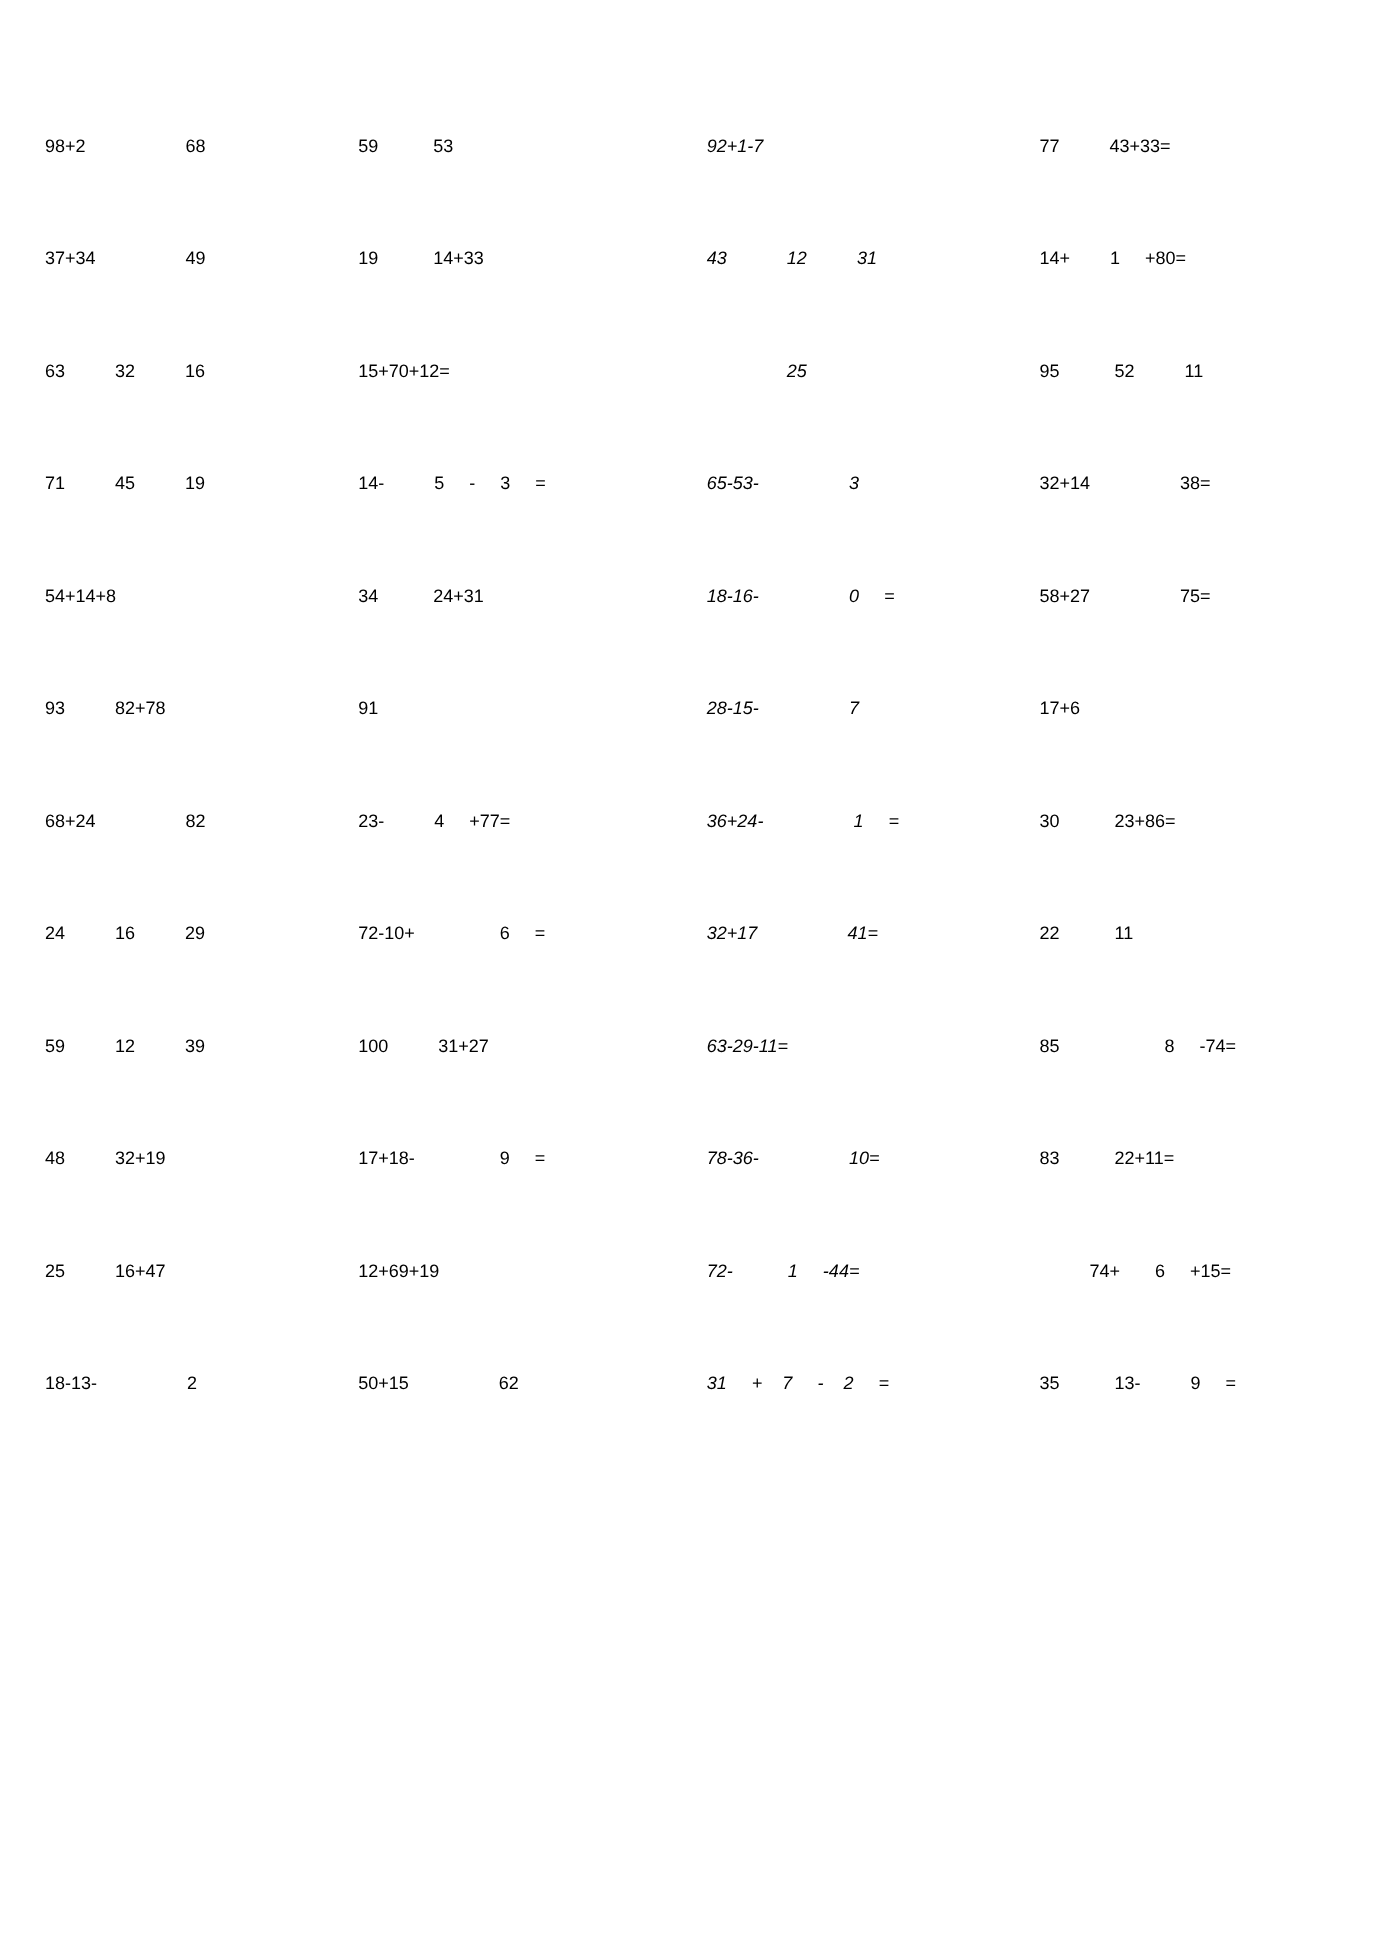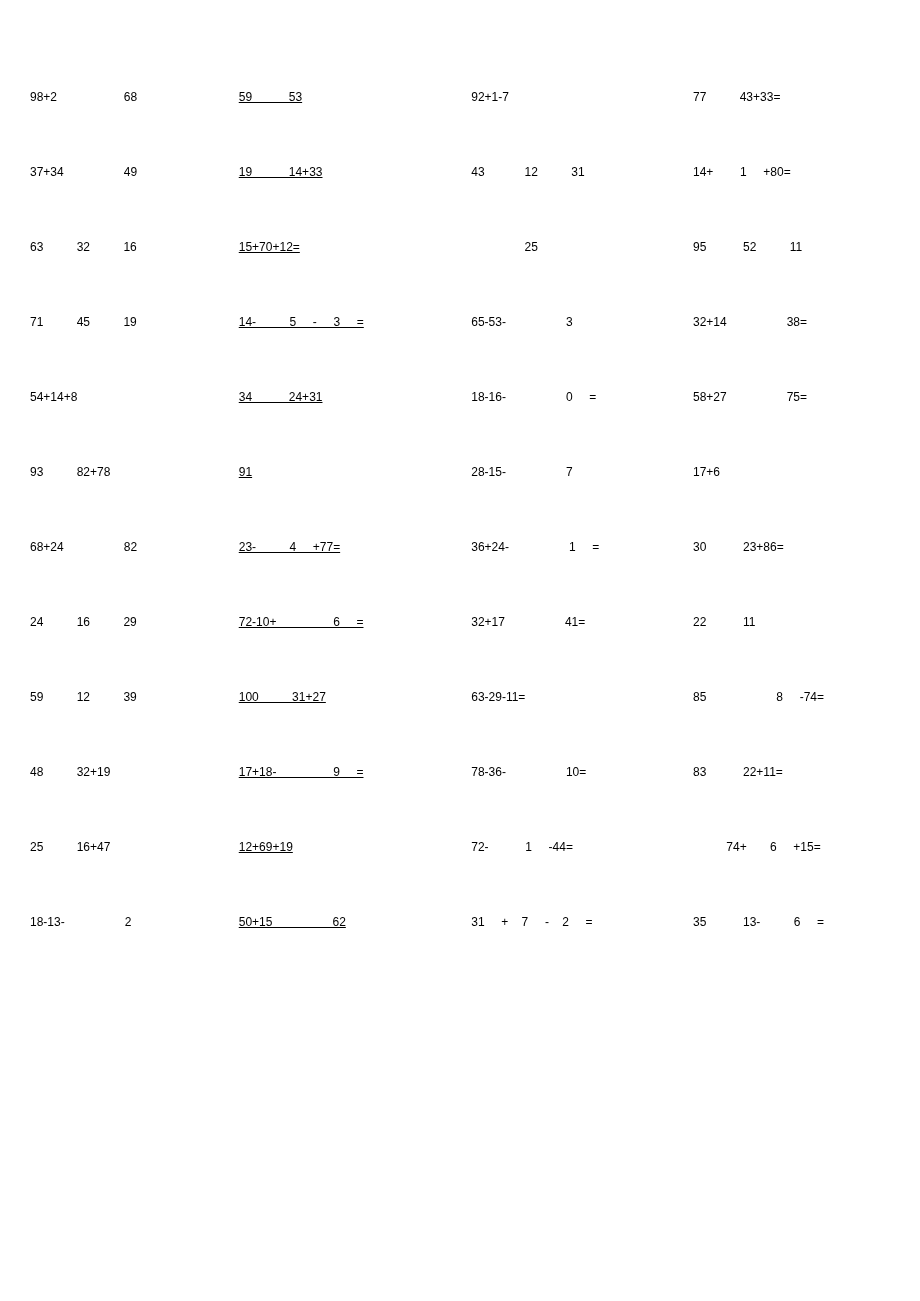--- a/index.html
+++ b/index.html
@@ -21,22 +21,22 @@
   .row {
     display: flex;
     height: 75px;
     align-items: flex-start;
   }
   .col {
     box-sizing: border-box;
     white-space: pre;
   }
   .col1 { width: 220px; }
-  .col2 { width: 245px; text-decoration: underline; }
-  .col3 { width: 200px; }
+  .col2 { width: 245px; }
+  .col3 { width: 200px; font-style: italic; }
   .col4 { width: 195px; margin-left: 32px; }
 </style>
 </head>
 <body>
 
 <div class="page">
   <div class="row">
     <div class="col col1">98+2                    68</div>
     <div class="col col2">59           53</div>
     <div class="col col3">92+1-7</div>
@@ -99,15 +99,15 @@
   <div class="row">
     <div class="col col1">25          16+47</div>
     <div class="col col2">12+69+19</div>
     <div class="col col3">72-           1     -44=</div>
     <div class="col col4">          74+       6     +15=</div>
   </div>
   <div class="row">
     <div class="col col1">18-13-                  2</div>
     <div class="col col2">50+15                  62</div>
     <div class="col col3">31     +    7     -    2     =</div>
-    <div class="col col4">35           13-          6     =</div>
+    <div class="col col4">35           13-          9     =</div>
   </div>
 </div>
 
 </body></html>

